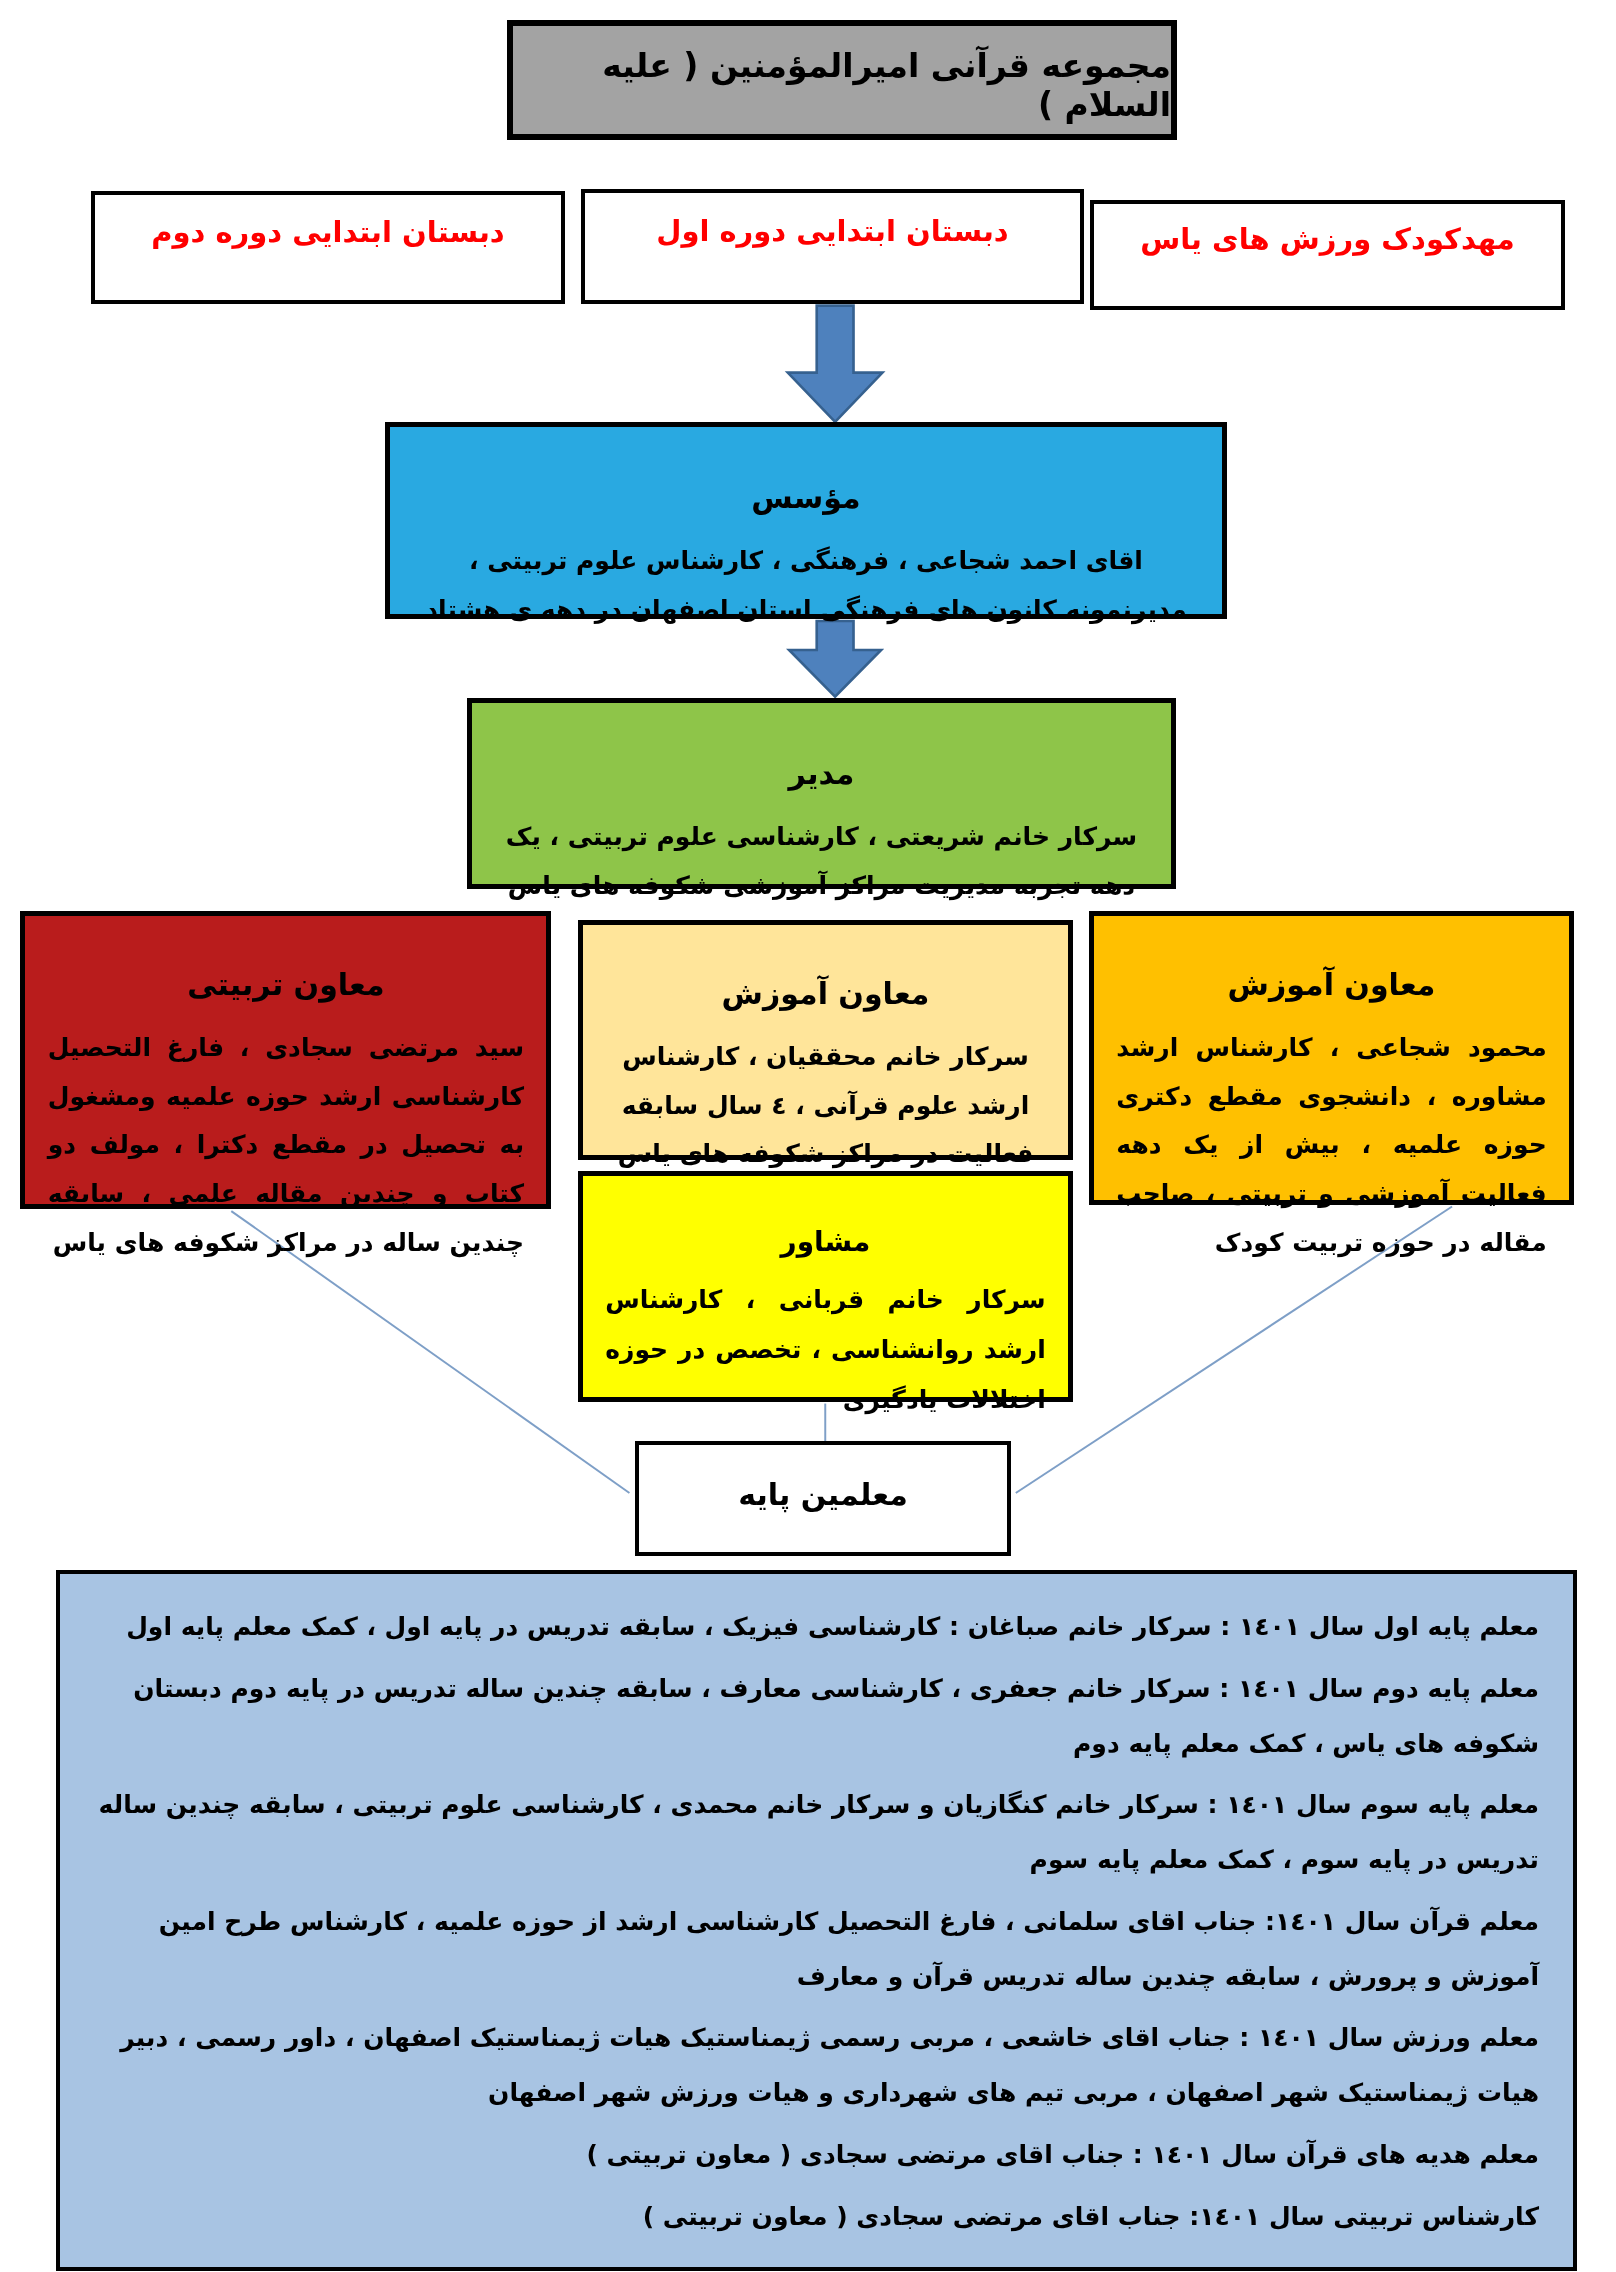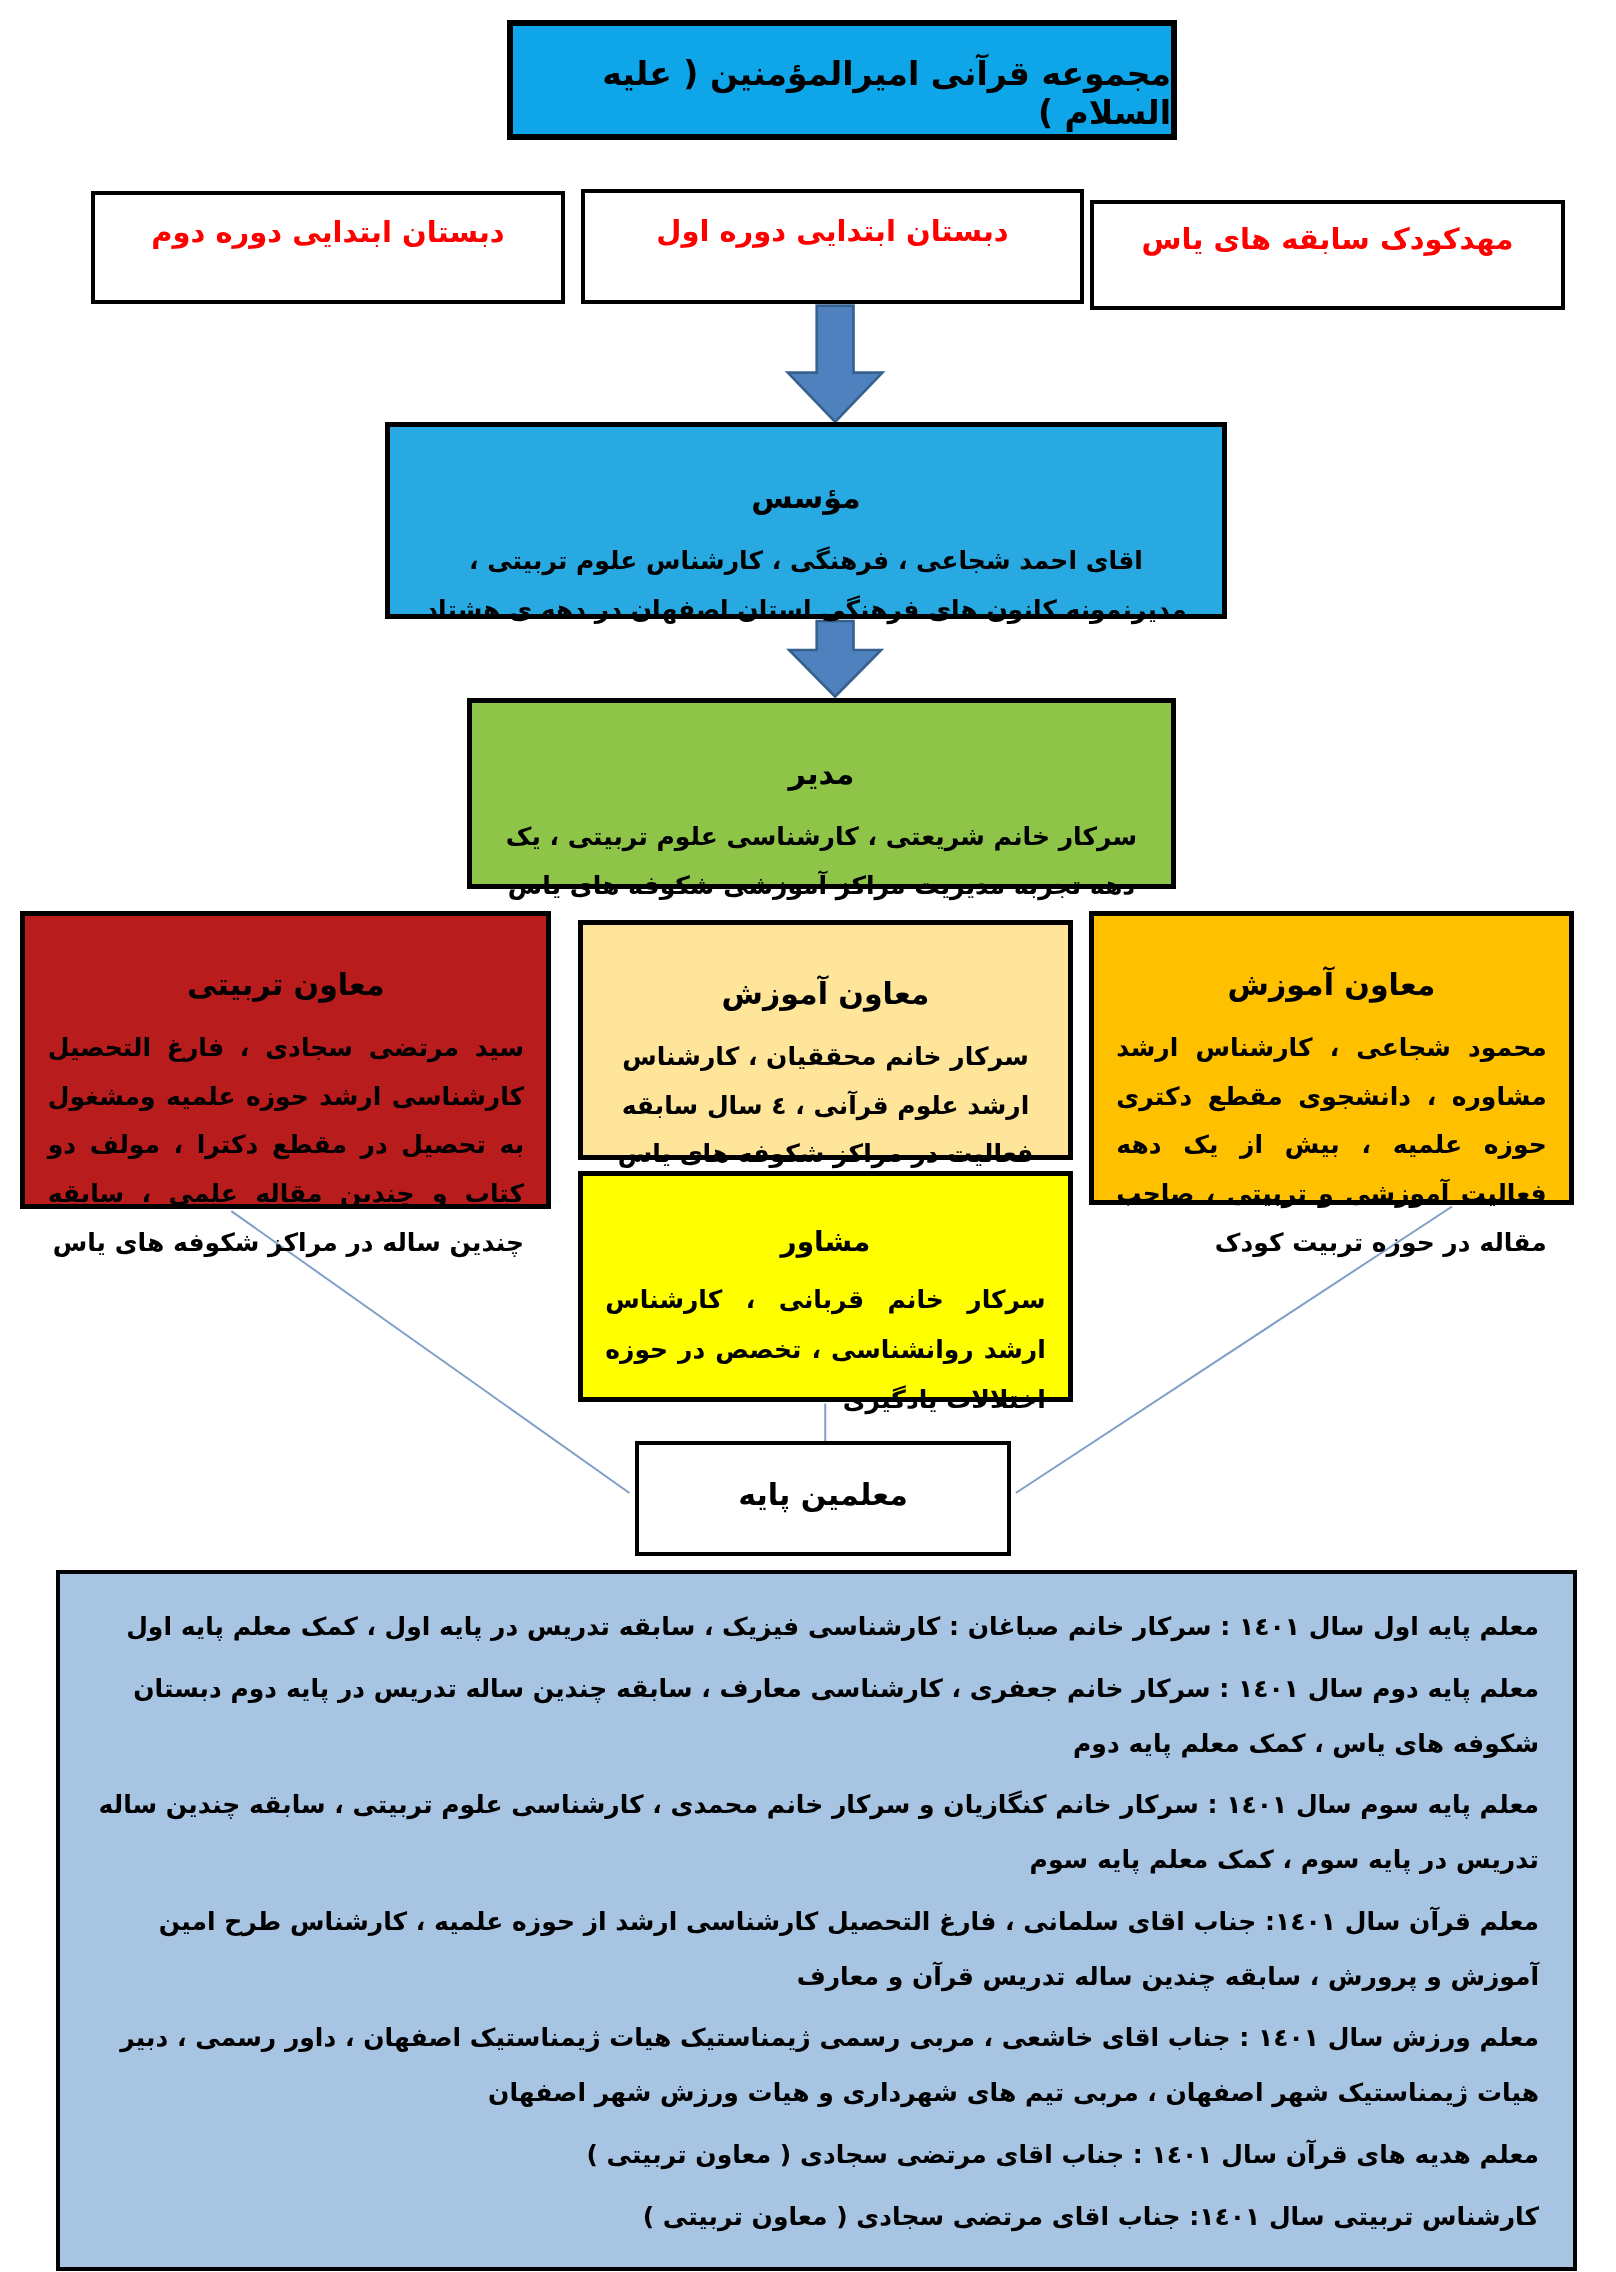--- a/index.html
+++ b/index.html
@@ -2,22 +2,22 @@
 <html lang="fa" dir="rtl" style="font-size:10.5px"><head>
 <meta charset="utf-8">
 <style>
   html,body{margin:0;padding:0;background:#ffffff;}
   body{width:1617px;height:2273px;position:relative;font-family:"DejaVu Sans",sans-serif;font-weight:bold;color:#000;}
   .page{position:absolute;inset:0;width:1617px;height:2273px;overflow:hidden;}
   .overlay{position:absolute;left:0;top:0;width:1617px;height:2273px;z-index:0;pointer-events:none;}
   .box{position:absolute;box-sizing:border-box;background:#fff;border:4.6px solid #000;z-index:1;}
   .center-flex{display:flex;align-items:center;justify-content:center;}
   
-  .header-box{left:507px;top:20px;width:670px;height:120px;background:#0ea5e9;border-width:6px;
-    display:flex;align-items:flex-start;justify-content:center;padding-top:28px;}
+  .header-box{left:507px;top:20px;width:670px;height:120px;background:#a3a3a3;border-width:6px;
+    display:flex;align-items:flex-start;justify-content:center;padding-top:20px;}
   .header-box .t{font-size:33px;}
   
   .branch{border-width:4px;color:#FF0000;font-size:29px;display:flex;align-items:center;justify-content:center;padding-bottom:32px;}
   .branch-left{left:91px;top:191px;width:474px;height:113px;}
   .branch-mid{left:581px;top:189px;width:503px;height:115px;}
   .branch-right{left:1090px;top:200px;width:475px;height:110px;}
   
   .big{border-width:5.3px;padding:17px 30px;text-align:center;}
   .founder-box{left:385px;top:422px;width:842px;height:197px;background:#29A9E1;}
   .manager-box{left:467px;top:698px;width:709px;height:191px;background:#8EC549;}
@@ -57,21 +57,21 @@
     <span class="t">مجموعه قرآنی امیرالمؤمنین ( علیه السلام )</span>
   </div>
 
   <div class="box branch branch-left">
     <span>دبستان ابتدایی دوره دوم</span>
   </div>
   <div class="box branch branch-mid">
     <span>دبستان ابتدایی دوره اول</span>
   </div>
   <div class="box branch branch-right">
-    <span>مهدکودک سابقه های یاس</span>
+    <span>مهدکودک ورزش های یاس</span>
   </div>
 
   <div class="box big founder-box">
     <div class="box-title">مؤسس</div>
     <div class="box-body">اقای احمد شجاعی ، فرهنگی ، کارشناس علوم تربیتی ، مدیرنمونه کانون های فرهنگی استان اصفهان در دهه ی هشتاد</div>
   </div>
 
   <div class="box big manager-box">
     <div class="box-title">مدیر</div>
     <div class="box-body">سرکار خانم شریعتی ، کارشناسی علوم تربیتی ، یک دهه تجربه مدیریت  مراکز آموزشی شکوفه های یاس ، کسب لوح مدیرموفق</div>

